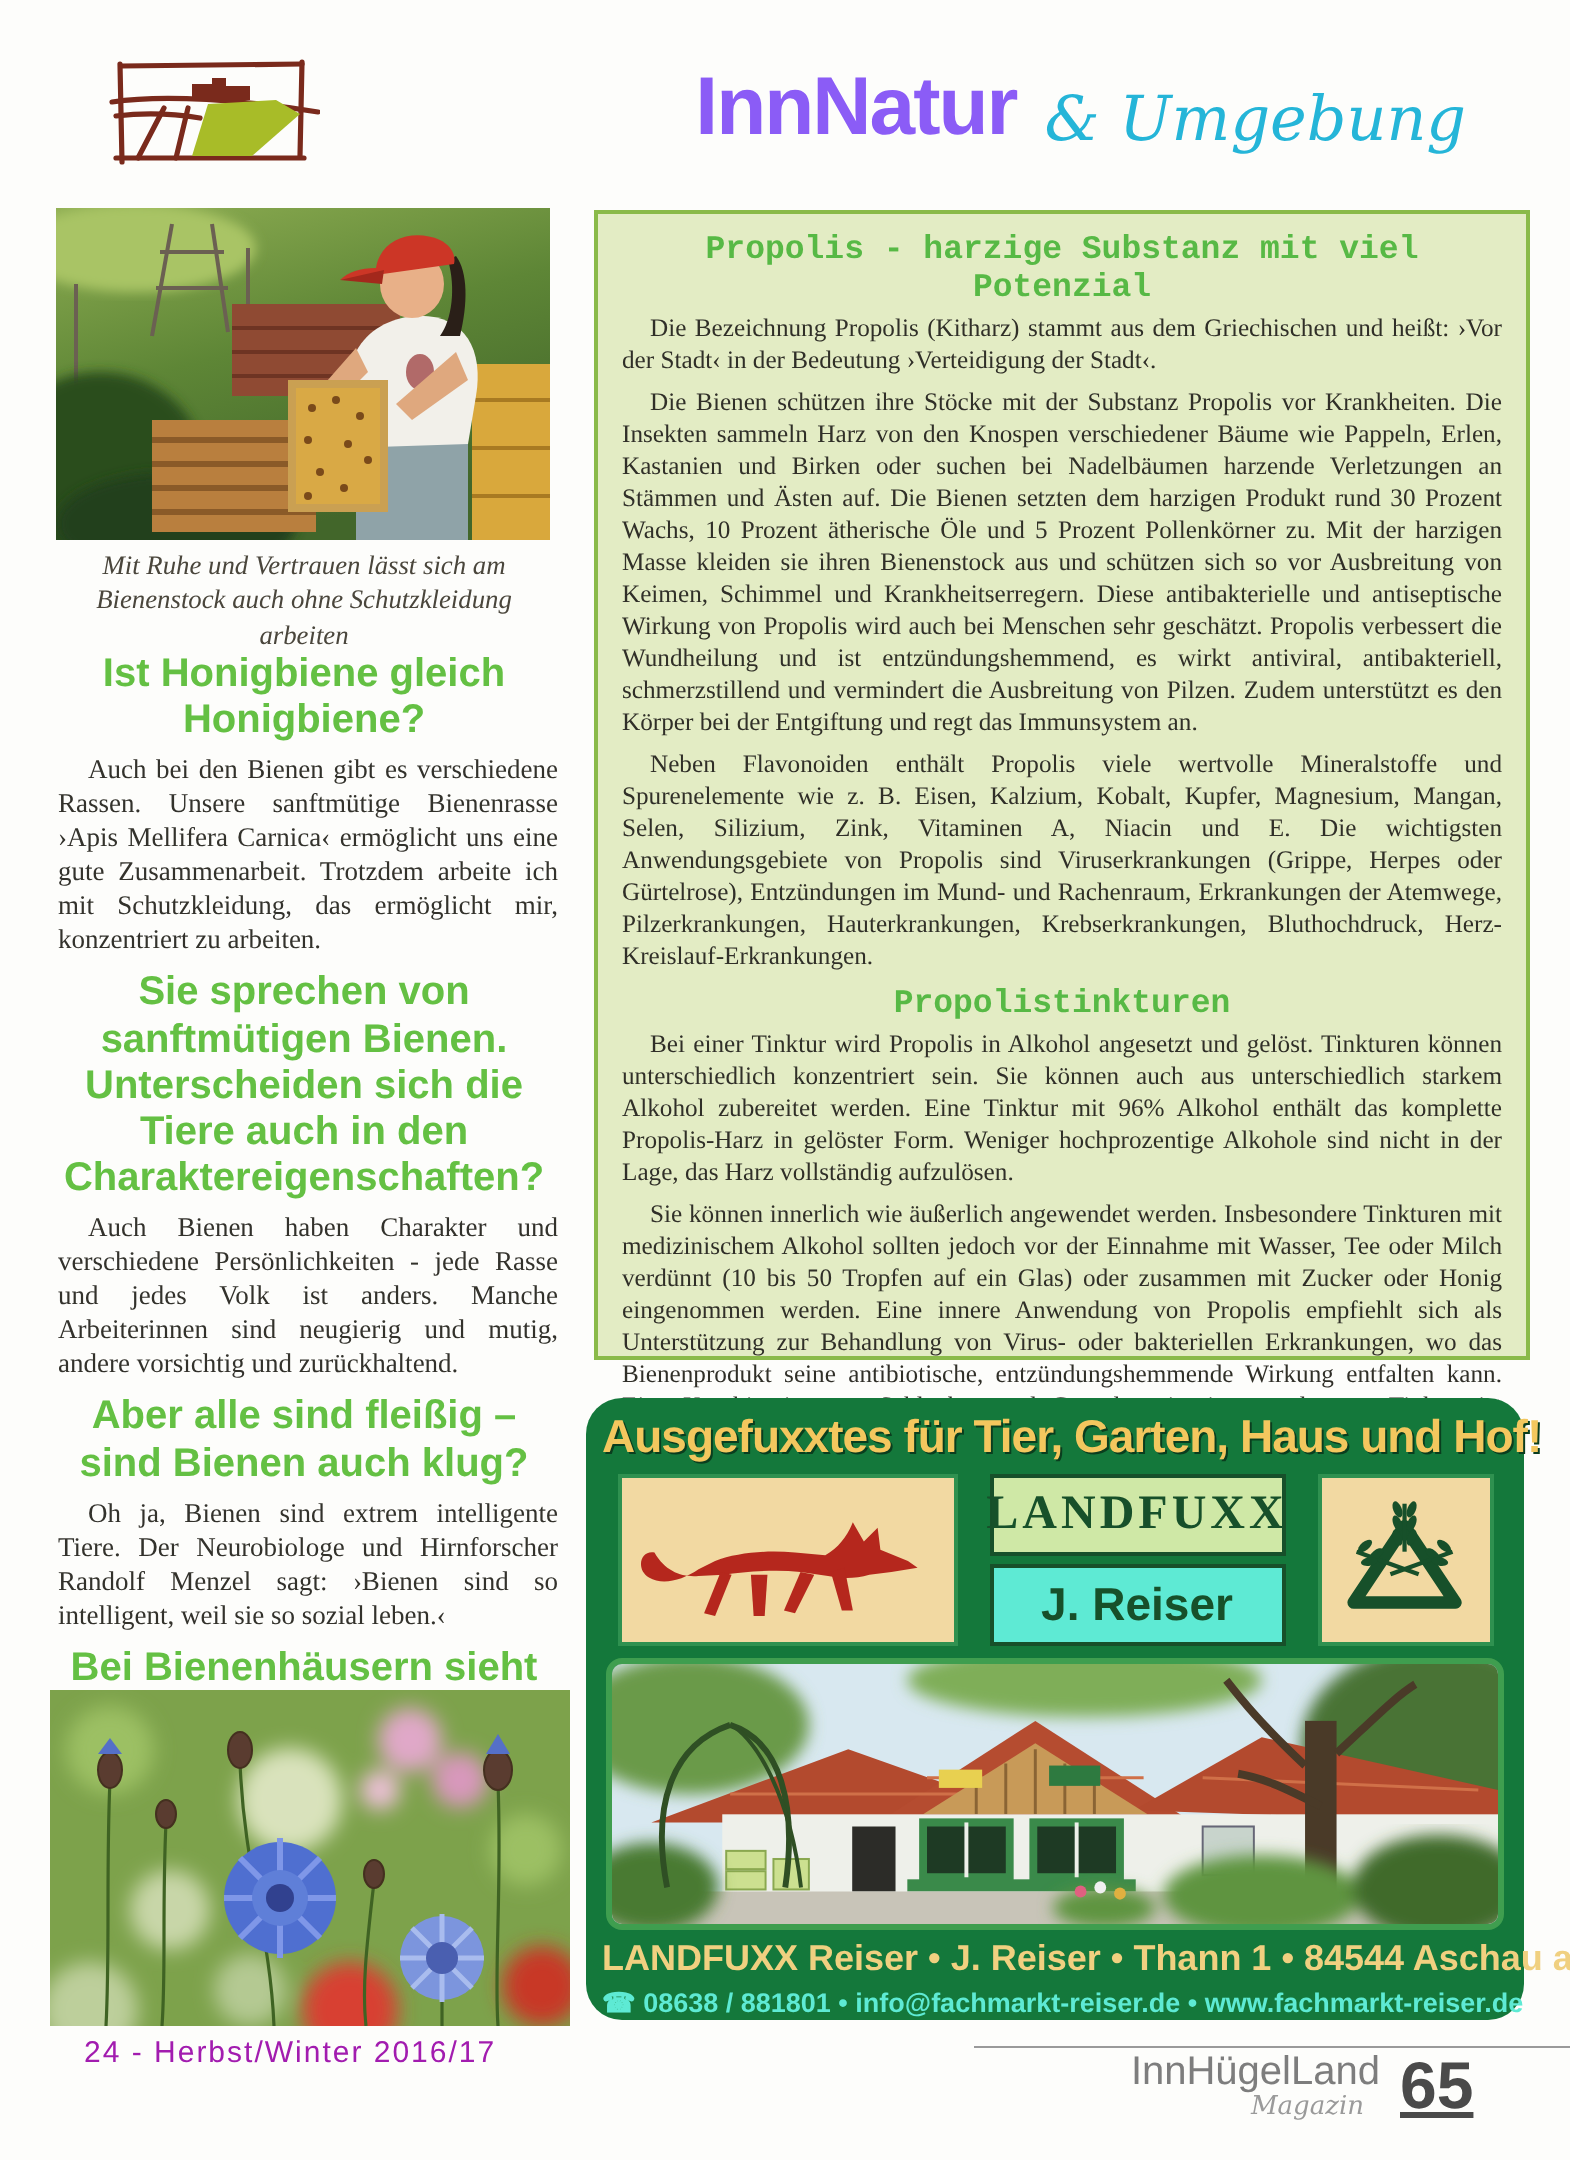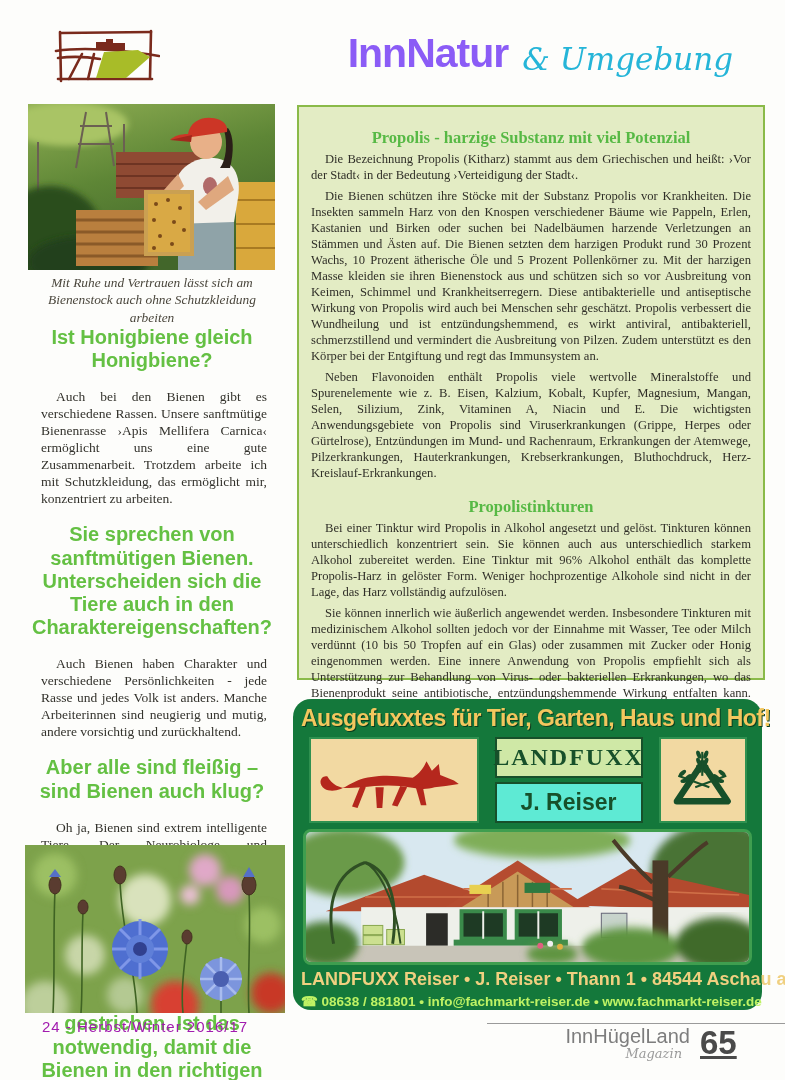--- a/index.html
+++ b/index.html
@@ -15,31 +15,31 @@
         font-size:31px;color:#25b5d8;margin-left:10px;position:relative;top:3px;}
 
   
   .photo-bee{position:absolute;left:28px;top:104px;width:247px;height:166px;}
   .caption{position:absolute;left:26px;top:274px;width:252px;text-align:center;
         font-style:italic;font-size:13.4px;line-height:1.3;color:#4a463c;}
   .leftcol{position:absolute;left:25px;top:319px;width:258px;}
   .q-head{font-family:"Liberation Sans",sans-serif;font-weight:bold;font-size:20px;
         line-height:1.16;color:#64c043;text-align:center;margin:7px 4px 3px 0;}
   .q-body{font-size:13.5px;line-height:1.26;color:#33322c;text-align:justify;
-        text-indent:15px;margin:16px;}
+        text-indent:15px;margin:4px;}
   .photo-flowers{position:absolute;left:25px;top:845px;width:260px;height:168px;}
   .footer-left{position:absolute;left:42px;top:1018px;
         font-family:"Liberation Sans",sans-serif;font-size:15px;color:#a21caf;letter-spacing:1px;}
 
   
   .propolis{position:absolute;left:297px;top:105px;width:468px;height:575px;
         background:#e3ecc4;border:2px solid #8aba49;box-sizing:border-box;
         padding:6px 12px 6px 12px;}
-  .p-title{font-family:Liberation Serif, serif;font-weight:bold;font-size:16.5px;
-        color:#57b945;text-align:center;margin:15px 0 4px 0;}
+  .p-title{font-family:Liberation Mono, monospace;font-weight:bold;font-size:16.5px;
+        color:#57b945;text-align:center;margin:2px 0 4px 0;}
   .p-par{font-size:12.6px;line-height:1.27;color:#302f28;text-align:justify;
         text-indent:14px;margin:0 0 5px 0;}
 
   
   .ad{position:absolute;left:293px;top:699px;width:469px;height:311px;
         background:#14783b;box-sizing:border-box;padding:5px 8px;border-radius:18px;}
   .ad-headline{font-family:"Liberation Sans",sans-serif;font-weight:bold;font-size:23px;
         color:#f3c75e;text-align:center;letter-spacing:-0.5px;
         text-shadow:1px 1px 0 #0a3d1e;margin:1px 0 5px 0;white-space:nowrap;}
   .ad-logos{display:flex;justify-content:center;align-items:stretch;gap:16px;height:86px;}
@@ -56,21 +56,21 @@
         font-family:"Liberation Sans",sans-serif;font-weight:bold;font-size:23px;color:#17502a;}
   .wheat-box{width:88px;background:#f2d9a2;border:2px solid #2f9150;box-sizing:border-box;
         display:flex;align-items:center;justify-content:center;}
   .wheat-box svg{width:84%;height:88%;}
   .ad-photo{margin:6px 2px 4px 2px;height:130px;border:3px solid #3f9e4f;border-radius:8px;
         overflow:hidden;}
   .ad-photo svg{width:100%;height:100%;display:block;}
   .ad-address{font-family:"Liberation Sans",sans-serif;font-weight:bold;font-size:18px;
         color:#f0d080;text-align:center;margin-top:3px;white-space:nowrap;}
   .ad-contact{font-family:"Liberation Sans",sans-serif;font-weight:bold;font-size:13.5px;
-        color:#bef264;text-align:right;margin-top:3px;white-space:nowrap;}
+        color:#5eead4;text-align:right;margin-top:3px;white-space:nowrap;}
 
   
   .footer-rule{position:absolute;left:487px;right:0;top:1023px;height:1px;background:#9a9a9a;}
   .footer-brand{position:absolute;left:520px;top:1026px;width:170px;text-align:right;
         font-family:"Liberation Sans",sans-serif;font-size:20px;color:#7d7d7d;line-height:1;}
   .footer-brand .sub{display:block;font-family:"DejaVu Serif",serif;font-style:italic;
         font-size:13px;color:#9a9a9a;margin-top:1px;margin-right:8px;}
   .footer-page{position:absolute;left:700px;top:1024px;
         font-family:"Liberation Sans",sans-serif;font-weight:bold;font-size:33px;color:#4a4a4a;text-decoration:underline;}
 </style>

